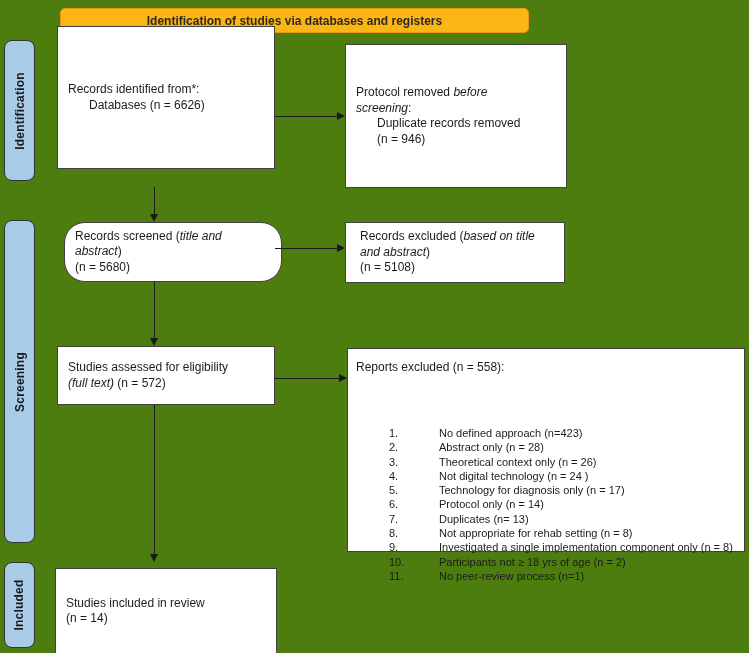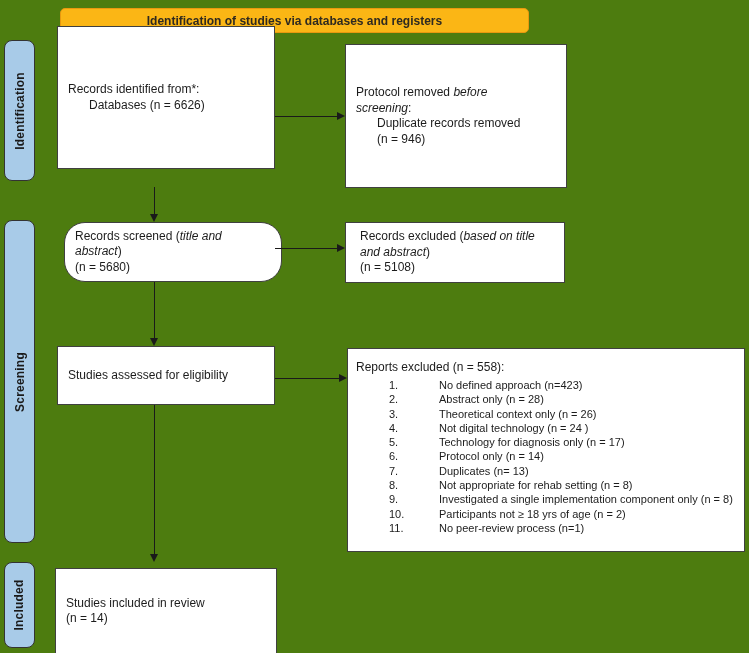--- a/index.html
+++ b/index.html
@@ -113,25 +113,26 @@
   <div class="box" style="left:345px;top:222px;width:220px;height:61px;">
     <div class="box-content" style="padding-left:14px;">
       <p class="line"><span>Records excluded (</span><i>based on title</i><br><i>and abstract</i><span>)</span></p>
       <p class="line"><span>(n = 5108)</span></p>
     </div>
   </div>
 
   <div class="box" style="left:57px;top:346px;width:218px;height:59px;">
     <div class="box-content">
       <p class="line"><span>Studies assessed for eligibility</span></p>
+      <p class="line"><i>(full text)</i><span> (n = 572)</span></p>
     </div>
   </div>
 
   <div class="box" style="left:347px;top:348px;width:398px;height:204px;">
-    <div class="box-content top" style="justify-content:flex-start;padding:11px 4px 4px 8px;">
+    <div class="box-content top" style="justify-content:flex-start;padding:11px 4px 4px 8px;gap:48px;">
       <p class="rx-title">Reports excluded (n = 558):</p>
       <ul class="rx-list">
 
           <li>
             <span class="rx-num">1.</span>
             <span class="rx-text">No defined approach (n=423)</span>
           </li>
 
           <li>
             <span class="rx-num">2.</span>

